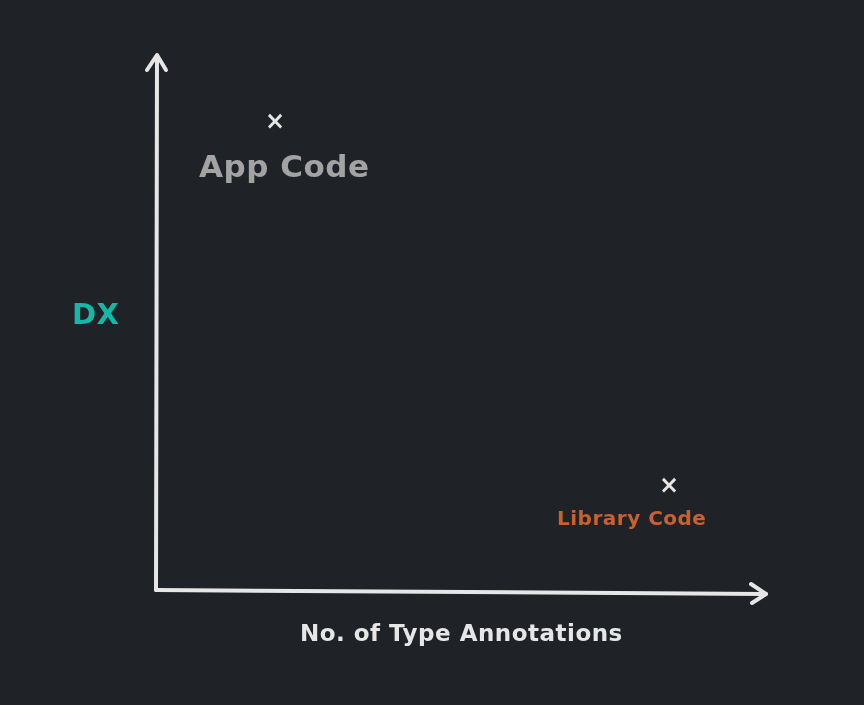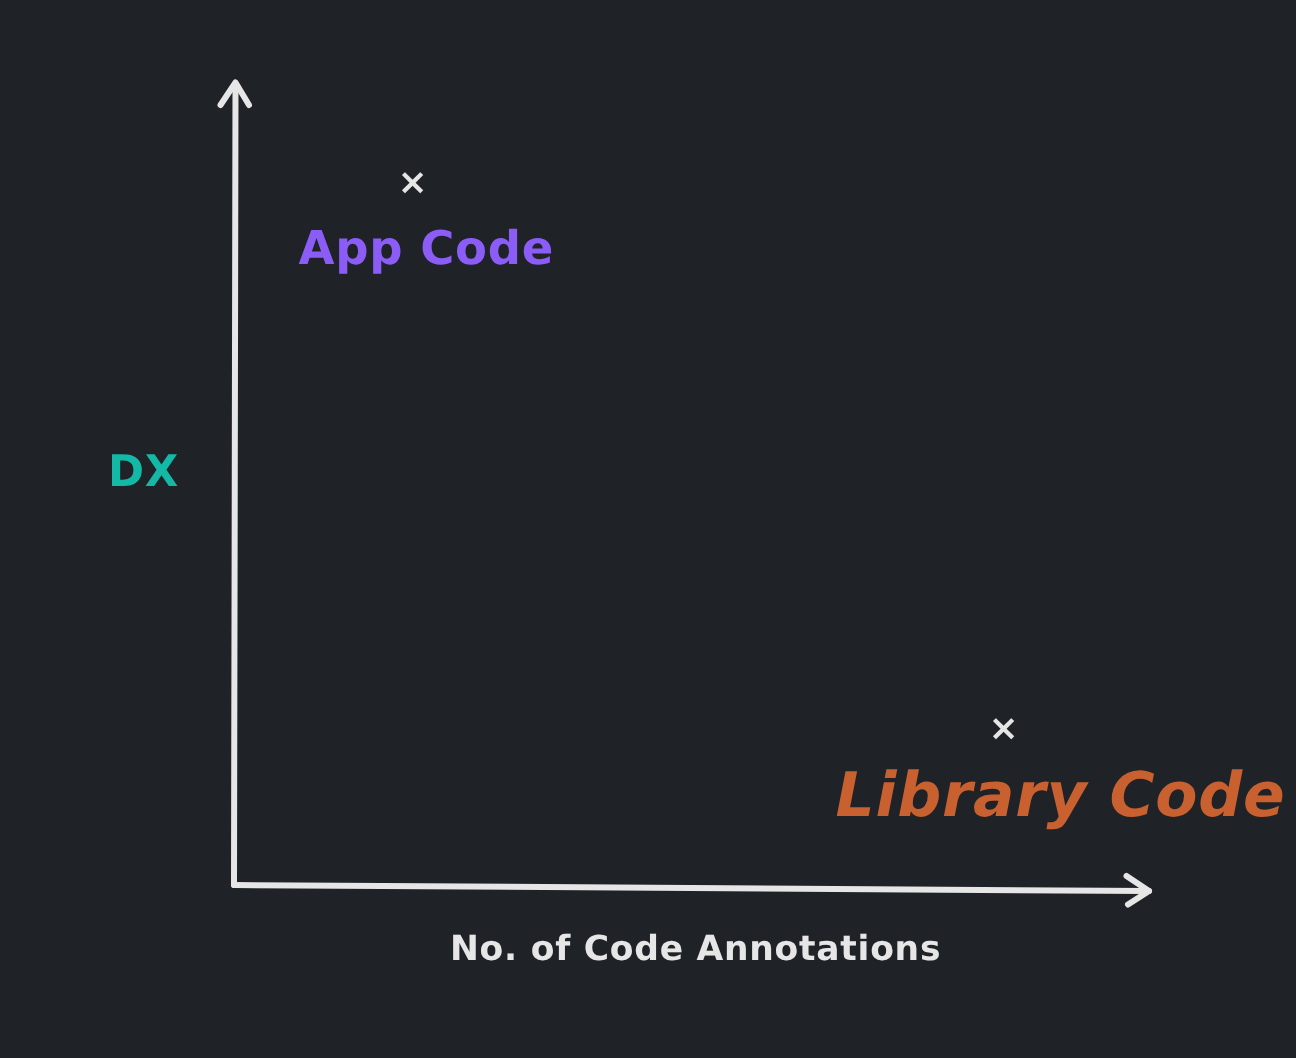--- a/index.html
+++ b/index.html
@@ -34,28 +34,27 @@
     .x-label {
       left: 300px;
       top: 620px;
       font-size: 23px;
       color: #e6e6e6;
     }
     .app-label {
       left: 199px;
       top: 148px;
       font-size: 31px;
-      color: #8b5cf6;
+      color: #a3a3a3;
     }
     .lib-label {
       left: 557px;
       top: 506px;
-      font-size: 41px;
+      font-size: 20px;
       color: #c9602f;
-      font-style: italic;
     }
     .marker {
       position: absolute;
       font-size: 24px;
       font-weight: bold;
       color: #e6e6e6;
       line-height: 1;
     }
   </style>
 </head>
@@ -69,15 +68,15 @@
   <g stroke="#e6e6e6" stroke-width="4" stroke-linecap="round" stroke-linejoin="round" fill="none">
     <path d="M156 590 L766 594"></path>
     <path d="M751 584 L766 594 L752 603"></path>
   </g>
 </svg>
 
 <div class="marker" style="left:265px; top:109px;">×</div>
 <div class="marker" style="left:659px; top:473px;">×</div>
 
 <div class="label y-label">DX</div>
-<div class="label x-label">No. of Code Annotations</div>
+<div class="label x-label">No. of Type Annotations</div>
 <div class="label app-label">App Code</div>
 <div class="label lib-label">Library Code</div>
 
 </body></html>

